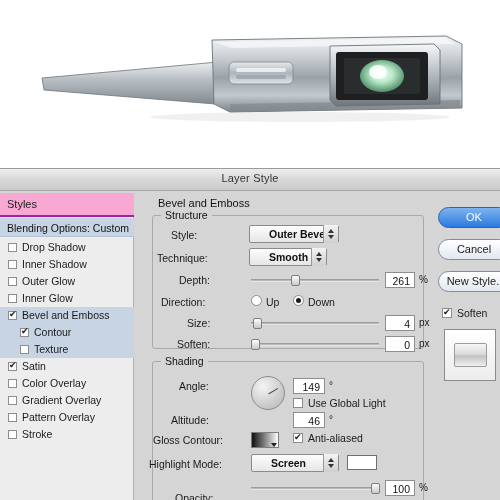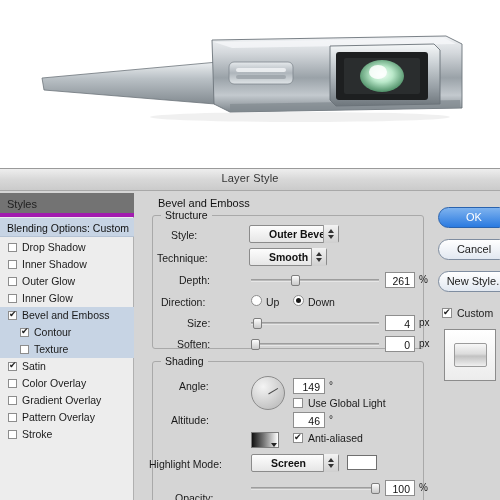--- a/index.html
+++ b/index.html
@@ -35,22 +35,22 @@
     font-size: 11px; color: #333; letter-spacing: .2px;
   }
 
   
   .styles-panel {
     position: absolute; left: 0; top: 24px; width: 134px; height: 308px;
     background: #ededed; border-right: 1px solid #b0b0b0;
   }
   .styles-head {
     position: absolute; left: 0; top: 0; width: 134px; height: 24px;
-    border-bottom: 4px solid #a21caf;
-    background: #737373;
+    border-bottom: 2px solid #a21caf;
+    background: #f9a8d4;
   }
   .styles-head span {
     position: absolute; left: 7px; top: 5px; font-size: 11px; color: #222;
   }
   .blend-row {
     position: absolute; left: 0; top: 25px; width: 134px; height: 19px;
     background: #c7d4e4;
     border-bottom: 1px solid #b4c2d4;
     padding-left: 16px;
   }
@@ -385,20 +385,21 @@
         <div class="field" style="left:140px; top:16px; width:32px;">149</div>
         <span class="unit" style="left:176px; top:18px;">°</span>
 
         <span class="cbox" style="left:140px; top:36px;"></span>
         <span class="cbox-lbl" style="left:155px; top:35px;">Use Global Light</span>
 
         <span class="row-label" style="left:18px; top:52px; width:72px;">Altitude:</span>
         <div class="field" style="left:140px; top:50px; width:32px;">46</div>
         <span class="unit" style="left:176px; top:52px;">°</span>
 
+        <span class="row-label" style="left:0px; top:72px; width:90px;">Gloss Contour:</span>
         <div class="gloss-swatch" style="left:98px; top:70px;">
           <span class="arw"></span>
         </div>
         <span class="cbox on" style="left:140px; top:71px;"></span>
         <span class="cbox-lbl" style="left:155px; top:70px;">Anti-aliased</span>
 
         <span class="row-label" style="left:-4px; top:96px; width:94px;">Highlight Mode:</span>
         <div class="select" style="left:98px; top:92px; width:88px;">
           <span>Screen</span>
           <span class="arrow"></span>
@@ -413,21 +414,21 @@
       </div>
     </div>
 
     <div class="right-col">
       <div class="btn primary" style="top:10px;">OK</div>
       <div class="btn" style="top:42px;">Cancel</div>
       <div class="btn wide" style="top:74px;">New Style...</div>
 
       <div class="preview-chk" style="top:110px;">
         <span class="cbox on"></span>
-        <span class="cbox-lbl">Custom</span>
+        <span class="cbox-lbl">Soften</span>
       </div>
 
       <div class="thumb-box" style="top:132px;">
         <span class="thumb-inner"></span>
       </div>
     </div>
 
   </div>
 </div>
 

